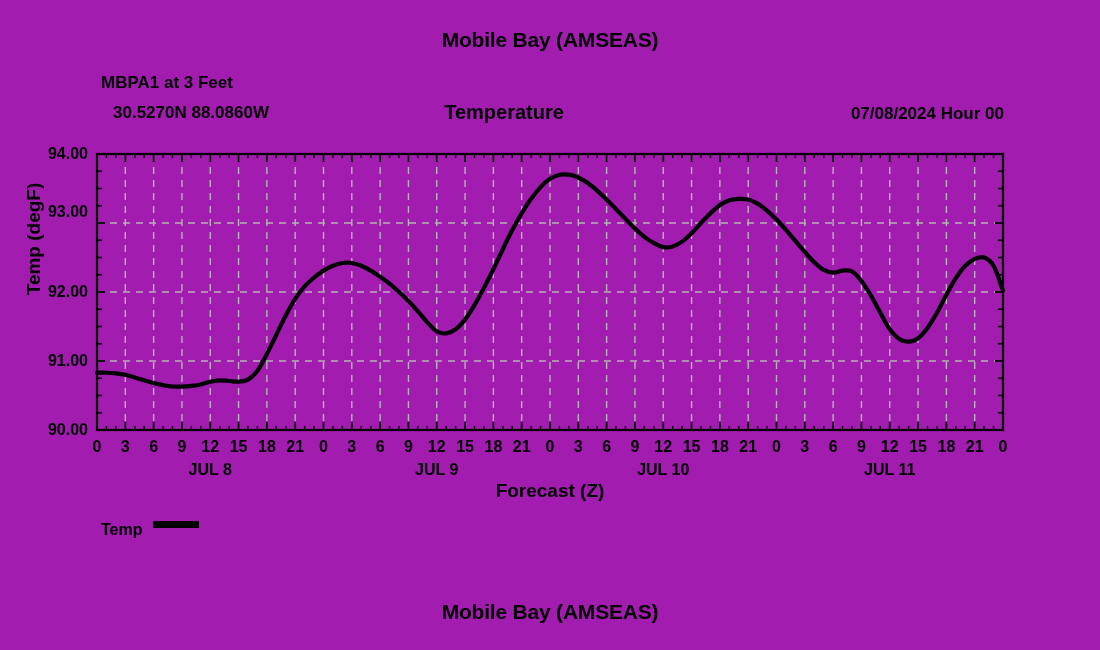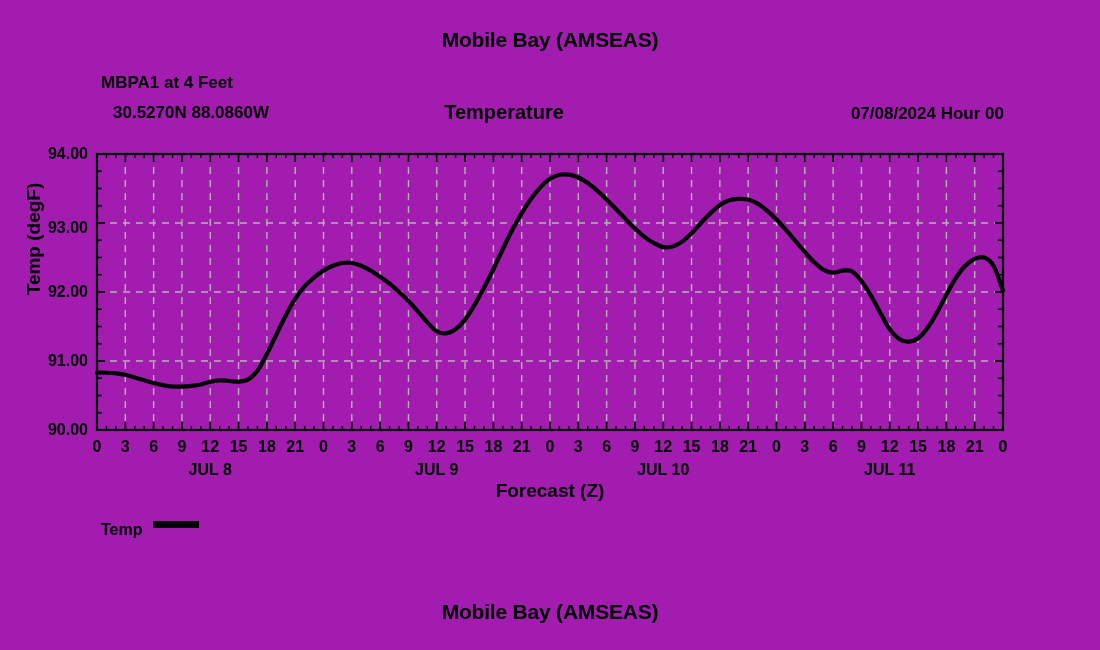--- a/index.html
+++ b/index.html
@@ -80,21 +80,21 @@
   #legend-text { font-size: 16px; font-weight: bold; margin-top: 12px; }
   #legend-swatch { width: 46px; height: 7px; background: #000000; }
 </style>
 </head>
 <body>
 
 <div id="page">
 
   <div class="txt" id="title-top">Mobile Bay (AMSEAS)</div>
 
-  <div class="txt" id="station-line">MBPA1 at 4 Feet</div>
+  <div class="txt" id="station-line">MBPA1 at 3 Feet</div>
 
   <div class="txt" id="coords-line">30.5270N  88.0860W</div>
 
   <div class="txt" id="subtitle">Temperature</div>
 
   <div class="txt" id="runstamp">07/08/2024 Hour 00</div>
 
   <div class="txt" id="ylabel">Temp (degF)</div>
 
   <div class="txt" id="xlabel">Forecast (Z)</div>
@@ -371,21 +371,21 @@
       </g>
     <g id="series-layer">
         <path d="M97.00,372.73 C98.57,372.73 103.29,372.62 106.44,372.73 C109.58,372.85 112.73,373.08 115.88,373.42 C119.02,373.77 122.17,374.11 125.31,374.80 C128.46,375.49 131.60,376.64 134.75,377.56 C137.90,378.48 141.04,379.40 144.19,380.32 C147.33,381.24 150.48,382.27 153.63,383.08 C156.77,383.88 159.92,384.57 163.06,385.15 C166.21,385.72 169.35,386.30 172.50,386.53 C175.65,386.76 178.79,386.65 181.94,386.53 C185.08,386.42 188.23,386.19 191.38,385.84 C194.52,385.49 197.67,385.15 200.81,384.46 C203.96,383.77 207.10,382.39 210.25,381.70 C213.40,381.01 216.54,380.43 219.69,380.32 C222.83,380.21 225.98,380.78 229.13,381.01 C232.27,381.24 235.42,381.93 238.56,381.70 C241.71,381.47 244.85,381.47 248.00,379.63 C251.15,377.79 254.29,374.91 257.44,370.66 C260.58,366.41 263.73,360.08 266.88,354.10 C270.02,348.12 273.17,341.22 276.31,334.78 C279.46,328.34 282.60,321.44 285.75,315.46 C288.90,309.48 292.04,303.73 295.19,298.90 C298.33,294.07 301.48,290.05 304.63,286.48 C307.77,282.92 310.92,280.16 314.06,277.51 C317.21,274.87 320.35,272.56 323.50,270.61 C326.65,268.65 329.79,267.05 332.94,265.78 C336.08,264.52 339.23,263.48 342.38,263.02 C345.52,262.56 348.67,262.56 351.81,263.02 C354.96,263.48 358.10,264.52 361.25,265.78 C364.40,267.05 367.54,268.77 370.69,270.61 C373.83,272.45 376.98,274.64 380.13,276.82 C383.27,279.00 386.42,281.19 389.56,283.72 C392.71,286.25 395.85,289.13 399.00,292.00 C402.15,294.88 405.29,297.75 408.44,300.97 C411.58,304.19 414.73,307.75 417.88,311.32 C421.02,314.89 424.17,319.02 427.31,322.36 C430.46,325.69 433.60,329.49 436.75,331.33 C439.90,333.17 443.04,333.74 446.19,333.40 C449.33,333.05 452.48,331.56 455.63,329.26 C458.77,326.96 461.92,323.63 465.06,319.60 C468.21,315.58 471.35,310.40 474.50,305.11 C477.65,299.82 480.79,293.84 483.94,287.86 C487.08,281.88 490.23,275.67 493.38,269.23 C496.52,262.79 499.67,255.77 502.81,249.22 C505.96,242.66 509.10,235.88 512.25,229.90 C515.40,223.92 518.54,218.51 521.69,213.34 C524.83,208.17 527.98,203.22 531.13,198.85 C534.27,194.48 537.42,190.46 540.56,187.12 C543.71,183.79 546.85,180.91 550.00,178.84 C553.15,176.77 556.29,175.39 559.44,174.70 C562.58,174.01 565.73,174.24 568.88,174.70 C572.02,175.16 575.17,176.08 578.31,177.46 C581.46,178.84 584.60,180.80 587.75,182.98 C590.90,185.17 594.04,187.81 597.19,190.57 C600.33,193.33 603.48,196.43 606.63,199.54 C609.77,202.64 612.92,205.98 616.06,209.20 C619.21,212.42 622.35,215.64 625.50,218.86 C628.65,222.08 631.79,225.53 634.94,228.52 C638.08,231.51 641.23,234.39 644.38,236.80 C647.52,239.22 650.67,241.29 653.81,243.01 C656.96,244.74 660.10,246.57 663.25,247.15 C666.40,247.72 669.54,247.38 672.69,246.46 C675.83,245.54 678.98,243.81 682.13,241.63 C685.27,239.44 688.42,236.46 691.56,233.35 C694.71,230.25 697.85,226.34 701.00,223.00 C704.15,219.66 707.29,216.33 710.44,213.34 C713.58,210.35 716.73,207.24 719.88,205.06 C723.02,202.87 726.17,201.27 729.31,200.23 C732.46,199.20 735.60,198.97 738.75,198.85 C741.90,198.74 745.04,198.73 748.19,199.54 C751.33,200.34 754.48,201.84 757.63,203.68 C760.77,205.52 763.92,207.93 767.06,210.58 C770.21,213.22 773.35,216.33 776.50,219.55 C779.65,222.77 782.79,226.33 785.94,229.90 C789.08,233.46 792.23,237.26 795.38,240.94 C798.52,244.62 801.67,248.42 804.81,251.98 C807.96,255.54 811.10,259.34 814.25,262.33 C817.40,265.32 820.54,268.20 823.69,269.92 C826.83,271.65 829.98,272.57 833.13,272.68 C836.27,272.79 839.42,270.84 842.56,270.61 C845.71,270.38 848.85,269.58 852.00,271.30 C855.15,273.03 858.29,276.94 861.44,280.96 C864.58,284.99 867.73,290.16 870.88,295.45 C874.02,300.74 877.17,307.06 880.31,312.70 C883.46,318.33 886.60,324.89 889.75,329.26 C892.90,333.63 896.04,336.85 899.19,338.92 C902.33,340.99 905.48,341.80 908.63,341.68 C911.77,341.56 914.92,340.53 918.06,338.23 C921.21,335.93 924.35,332.13 927.50,327.88 C930.65,323.62 933.79,318.22 936.94,312.70 C940.08,307.18 943.23,300.51 946.38,294.76 C949.52,289.01 952.67,283.03 955.81,278.20 C958.96,273.37 962.10,269.00 965.25,265.78 C968.40,262.56 971.54,260.26 974.69,258.88 C977.83,257.50 980.98,256.35 984.13,257.50 C987.27,258.65 990.42,260.26 993.56,265.78 C996.71,271.30 1001.43,286.48 1003.00,290.62" fill="none" stroke="#000000" stroke-width="4.2" stroke-linecap="round" stroke-linejoin="round"></path>
       </g>
   </svg>
 
   <div id="ytick-layer">
       <div class="ytick-label" style="top: 430px;">90.00</div>
       <div class="ytick-label" style="top: 361px;">91.00</div>
       <div class="ytick-label" style="top: 292px;">92.00</div>
-      <div class="ytick-label" style="top: 228px;">93.00</div>
+      <div class="ytick-label" style="top: 212px;">93.00</div>
       <div class="ytick-label" style="top: 154px;">94.00</div>
     </div>
   <div id="xtick-layer">
       <div class="xtick-label" style="left: 97px;">0</div>
       <div class="xtick-label" style="left: 125.312px;">3</div>
       <div class="xtick-label" style="left: 153.625px;">6</div>
       <div class="xtick-label" style="left: 181.938px;">9</div>
       <div class="xtick-label" style="left: 210.25px;">12</div>
       <div class="xtick-label" style="left: 238.562px;">15</div>
       <div class="xtick-label" style="left: 266.875px;">18</div>

